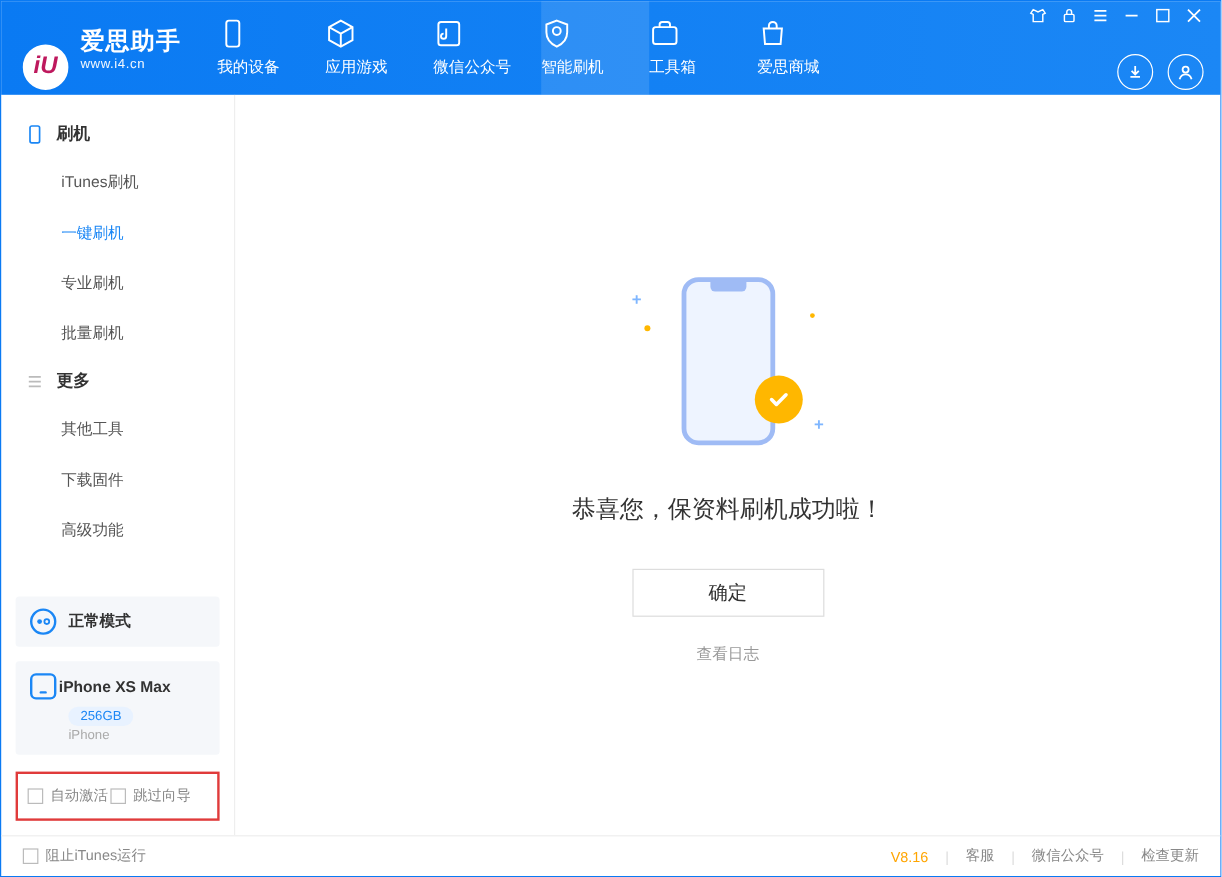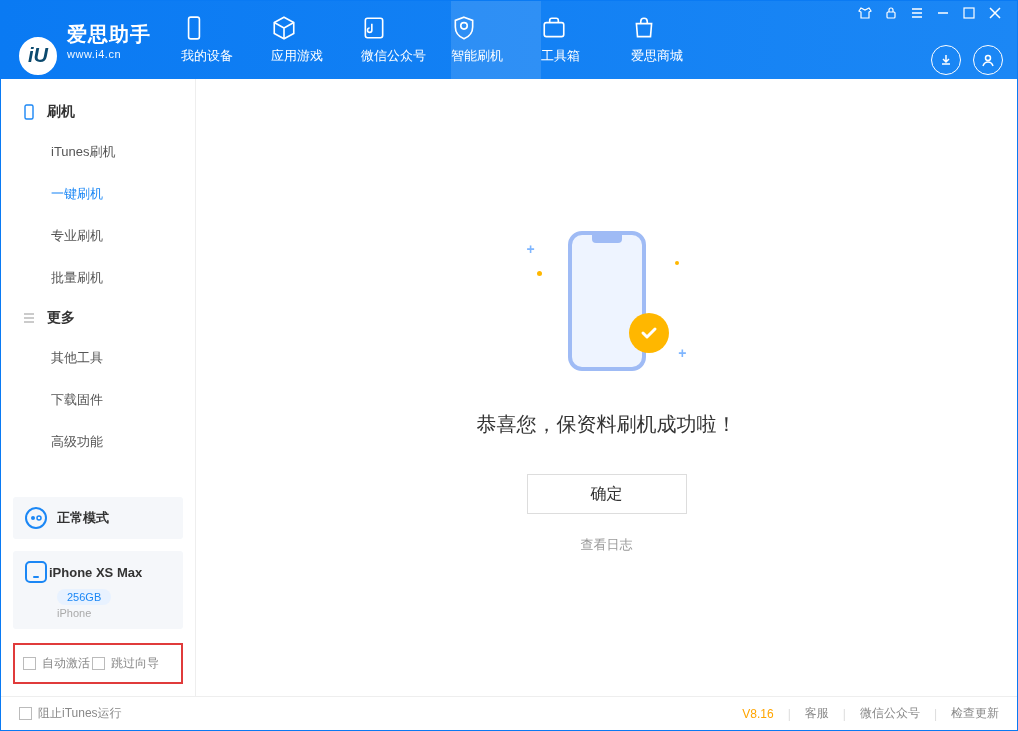--- a/index.html
+++ b/index.html
@@ -1,20 +1,20 @@
 <!DOCTYPE html>
 <html><head>
 <meta charset="utf-8">
 <style>
 * { margin: 0; padding: 0; box-sizing: border-box; font-family: "Microsoft YaHei", Arial, sans-serif; }
 body { background: #fff; }
 .window { width: 1018px; height: 731px; border: 1px solid #0a7af3; display: flex; flex-direction: column; background: #fff; }
 .titlebar { height: 78px; background: linear-gradient(to right, #0a7af3, #1b87f5); display: flex; align-items: center; padding: 0 14px 0 18px; color: #fff; flex-shrink: 0; }
 .logo-block { display: flex; align-items: center; margin-right: 30px; }
-.logo-circle { width: 38px; height: 38px; border-radius: 50%; border: 2.5px solid #fff; display: flex; align-items: center; justify-content: center; font-weight: 900; font-size: 20px; color: #0c4a6e; background: #fff; font-style: italic; margin-top: 31px; }
+.logo-circle { width: 38px; height: 38px; border-radius: 50%; border: 2.5px solid #fff; display: flex; align-items: center; justify-content: center; font-weight: 900; font-size: 20px; color: #be185d; background: #fff; font-style: italic; margin-top: 31px; }
 .logo-text { margin-left: 10px; display: flex; flex-direction: column; }
 .logo-title { font-size: 20px; font-weight: 700; letter-spacing: 1px; }
 .logo-url { font-size: 11px; opacity: 0.95; letter-spacing: 0.5px; }
 .nav { display: flex; height: 100%; }
 .nav-item { width: 90px; display: flex; flex-direction: column; justify-content: center; cursor: pointer; font-size: 13px; color: #fff; position: relative; }
 .nav-item.active { background: rgba(255,255,255,0.12); }
 .nav-icon { width: 26px; height: 26px; margin-bottom: 6px; display: flex; align-items: center; justify-content: center; }
 .nav-icon svg { width: 100%; height: 100%; }
 .title-right { margin-left: auto; display: flex; align-items: center; gap: 14px; }
 .win-btns-top { display: flex; gap: 10px; font-size: 14px; align-items: center; }

